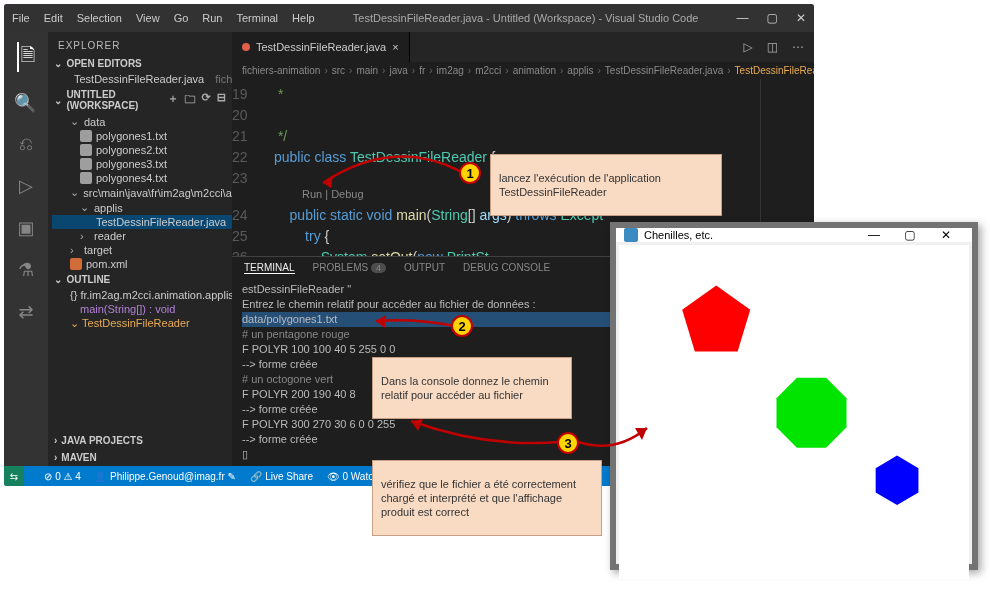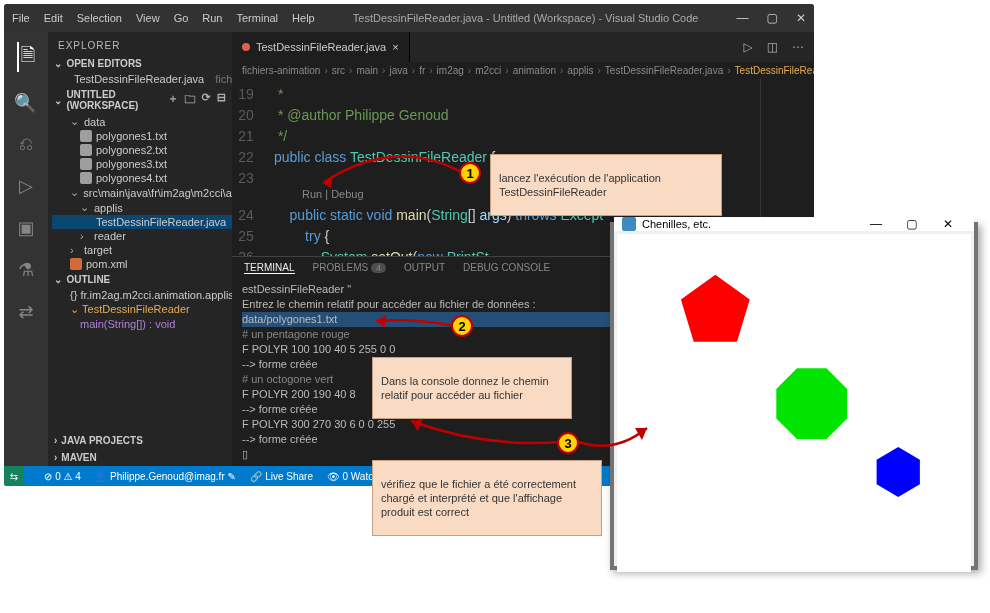--- a/index.html
+++ b/index.html
@@ -28,39 +28,39 @@
 .editor-area { flex:1; display:flex; flex-direction:column; background:#1e1e1e; overflow:hidden; }
 .tabs { height:30px; background:#252526; display:flex; align-items:center; }
 .tab { height:100%; display:flex; align-items:center; gap:6px; padding:0 10px; background:#1e1e1e; border-right:1px solid #000; font-size:11px; }
 .tab .dot { width:8px; height:8px; border-radius:50%; background:#e0604c; display:inline-block; }
 .tab-actions { margin-left:auto; display:flex; gap:14px; padding-right:10px; color:#aaa; font-size:12px; }
 .breadcrumbs { padding:3px 10px; font-size:10px; color:#8a8a8a; display:flex; align-items:center; gap:4px; white-space:nowrap; overflow:hidden; }
 .bc-sep { color:#666; }
 .code-area { display:flex; flex:1; overflow:hidden; }
 .code-content { flex:1; font-family:Consolas,monospace; font-size:14px; padding:4px 0; position:relative; }
 .code-line { display:flex; height:21px; align-items:center; }
-.lino { width:42px; text-align:center; color:#5a5a5a; padding-right:14px; font-size:14px; }
+.lino { width:42px; text-align:left; color:#5a5a5a; padding-right:14px; font-size:14px; }
 .code { white-space:pre; }
 .code-lens { color:#888; font-size:11px; padding-left:70px; height:16px; }
 .kw { color:#569cd6; } .cls { color:#4ec9b0; } .mth { color:#dcdcaa; } .cmt { color:#6a9955; } .tag { color:#9cdcfe; }
 .minimap { width:54px; background:#1e1e1e; border-left:1px solid #333; font-size:2px; color:#444; padding:2px; }
 
 .terminal-panel { height:210px; background:#1e1e1e; border-top:1px solid #414141; display:flex; flex-direction:column; }
 .term-tabs { height:26px; display:flex; align-items:center; gap:18px; padding:0 12px; font-size:10px; color:#888; }
 .term-tabs .active { color:#eee; border-bottom:1px solid #fff; }
 .badge { background:#4d4d4d; border-radius:8px; padding:0 5px; font-size:9px; }
 .term-body { flex:1; padding:4px 10px; font-family:Consolas,monospace; font-size:11px; color:#bbb; line-height:15px; }
 .term-body .hl { background:#264f78; }
 .term-body .gray { color:#888; }
 
 .statusbar { height:20px; background:#007acc; display:flex; align-items:center; padding:0 8px; font-size:10px; color:#fff; gap:14px; position:relative; }
 .statusbar .rss { width:20px; height:20px; background:#16825d; display:flex; align-items:center; justify-content:center; margin:-0 -8px 0 -8px; margin-right:6px; }
 
 
-.app-window { position:absolute; left:610px; top:222px; width:368px; height:348px; background:#f0f0f0; border:4px solid #737373; box-shadow:3px 3px 8px rgba(0,0,0,.35); display:flex; flex-direction:column;justify-content:center; }
+.app-window { position:absolute; left:610px; top:222px; width:368px; height:348px; background:#f0f0f0; border:6px solid #737373; box-shadow:3px 3px 8px rgba(0,0,0,.35); display:flex; flex-direction:column; }
 .app-titlebar { height:28px; background:#fff; display:flex; align-items:center; padding:0 8px; font-size:11px; color:#000; }
 .app-titlebar .jicon { width:14px; height:14px; background:#3c8cc2; border-radius:2px; margin-right:6px; }
 .app-titlebar .spacer { flex:1; }
 .app-titlebar .ctl { width:36px; text-align:center; font-size:12px; }
 .canvas { flex:1; background:#fff; margin:3px; position:relative; }
 .canvas svg { width:100%; height:100%; }
 
 
 .callout { position:absolute; background:#f9dbc4; border:1px solid #c79f84; padding:16px 8px; font-size:11px; color:#333; line-height:14px; }
 .num-circle { position:absolute; width:22px; height:22px; border-radius:50%; background:#ffd400; border:2px solid #c00000; color:#000; font-weight:bold; display:flex; align-items:center; justify-content:center; font-size:13px; z-index:5; }
@@ -164,25 +164,25 @@
           </div>
         </div>
       <div class="section-title">
           <span>⌄</span>
           <span>OUTLINE</span>
         </div>
       <div class="tree" id="tree-outline">
           <div class="tree-item indent0">
             <span style="color:#ccc">{} fr.im2ag.m2cci.animation.applis</span>
           </div>
+          <div class="tree-item indent1">
+            <span style="color:#b180d7">main(String[]) : void</span>
+          </div>
           <div class="tree-item indent0">
             <span style="color:#e8ab53">⌄ TestDessinFileReader</span>
-          </div>
-          <div class="tree-item indent1">
-            <span style="color:#b180d7">main(String[]) : void</span>
           </div>
         </div>
       <div style="flex:1"></div>
       <div class="section-title">
           <span>›</span>
           <span>JAVA PROJECTS</span>
         </div>
       <div class="section-title">
           <span>›</span>
           <span>MAVEN</span>
@@ -225,21 +225,20 @@
           <span style="color: rgb(232, 171, 83);">TestDessinFileReader</span>
         </div>
       <div class="code-area">
         <div class="code-content" id="code">
             <div class="code-line">
               <span class="lino">19</span>
               <span class="code"><span class="cmt"> *</span></span>
             </div>
             <div class="code-line">
               <span class="lino">20</span>
-              <span class="code"><span class="cmt"> * @author </span><span class="cmt">Philippe Genoud</span></span>
             </div>
             <div class="code-line">
               <span class="lino">21</span>
               <span class="code"><span class="cmt"> */</span></span>
             </div>
             <div class="code-line">
               <span class="lino">22</span>
               <span class="code"><span class="kw">public </span><span class="kw">class </span><span class="cls">TestDessinFileReader</span><span class=""> {</span></span>
             </div>
             <div class="code-line">

